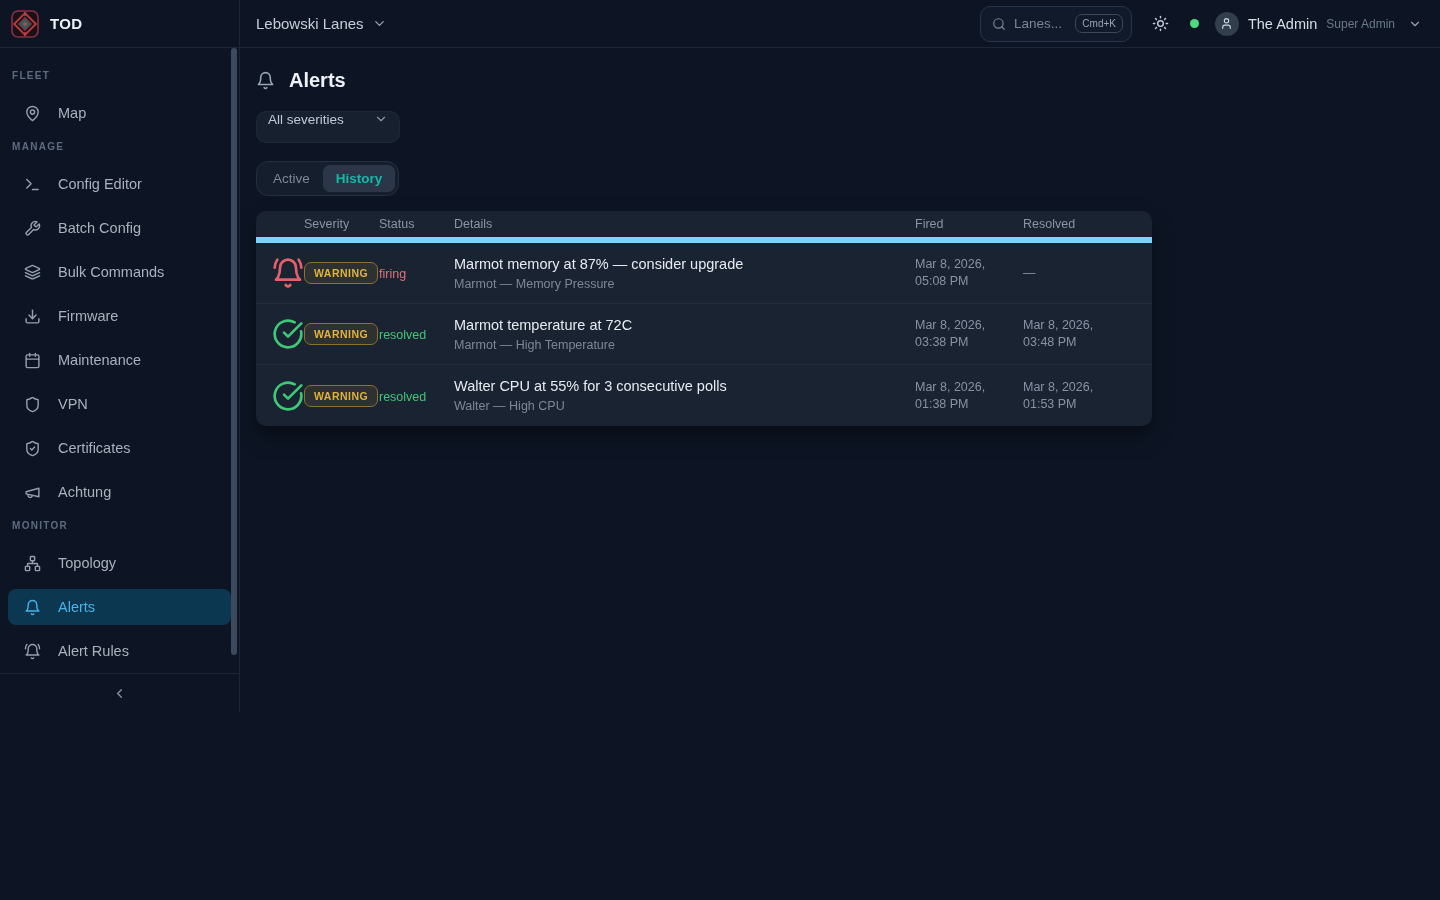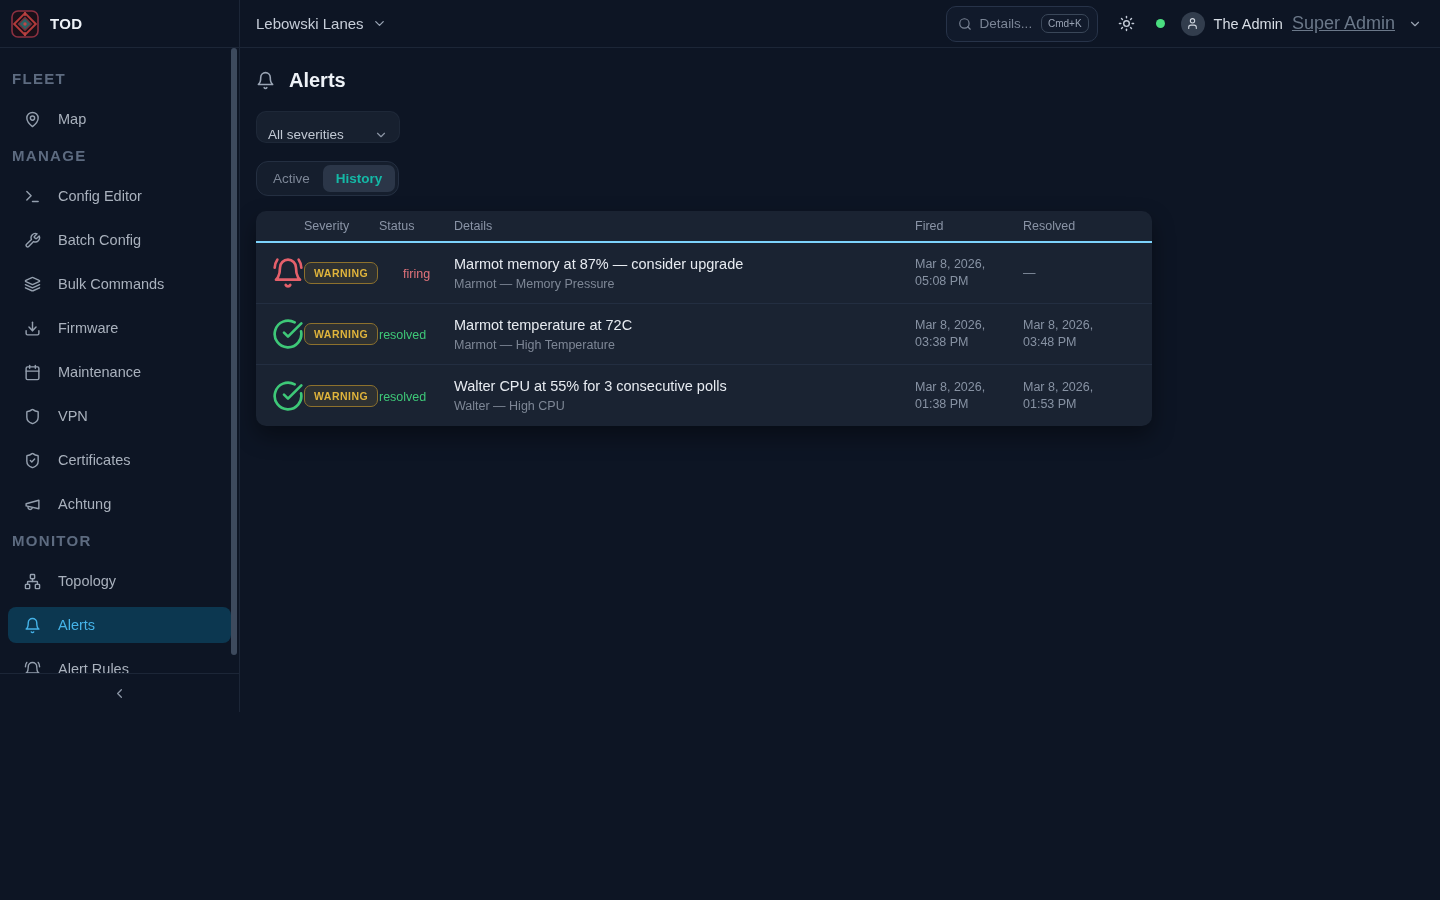--- a/index.html
+++ b/index.html
@@ -11,21 +11,21 @@
   }
   svg { display:block; }
   .ic svg { width:100%; height:100%; fill:none; stroke:currentColor; stroke-width:2; stroke-linecap:round; stroke-linejoin:round; }
 
   
   .sidebar { width:240px; height:712px; flex:0 0 240px; display:flex; flex-direction:column; border-right:1px solid #1c2637; background:#0d1524; position:relative; }
   .sidebar-header { height:48px; flex:0 0 48px; display:flex; align-items:center; gap:11px; padding:0 11px; border-bottom:1px solid #1c2637; }
   .logo-box { width:28px; height:28px; }
   .brand-name { font-size:15px; font-weight:bold; color:#eef2f7; letter-spacing:.4px; }
   .sidebar-nav { flex:1 1 auto; overflow:hidden; padding:12px 8px 0 8px; position:relative; }
-  .nav-section-label { font-size:15px; font-weight:bold; letter-spacing:1.3px; color:#5d6b80; margin:10px 4px 14px 4px; }
+  .nav-section-label { font-size:10px; font-weight:bold; letter-spacing:1.3px; color:#5d6b80; margin:10px 4px 14px 4px; }
   .nav-item { display:flex; align-items:center; gap:17px; height:36px; padding:0 10px 0 16px; margin-bottom:8px; border-radius:8px; font-size:14.5px; color:#a9b1bd; cursor:pointer; }
   .nav-item .ic { width:17px; height:17px; color:#95a0af; flex:0 0 17px; }
   .nav-item.active { background:#0c3750; color:#45b3e8; }
   .nav-item.active .ic { color:#45b3e8; }
   .scroll-thumb { position:absolute; top:0; right:2px; width:6px; height:607px; border-radius:3px; background:#3d4a5d; }
   .sidebar-footer { flex:0 0 39px; border-top:1px solid #1c2637; display:flex; align-items:center; justify-content:center; }
   .collapse-btn { width:26px; height:26px; color:#8b95a5; display:flex; align-items:center; justify-content:center; cursor:pointer; }
   .collapse-btn .ic { width:15px; height:15px; }
 
   
@@ -38,48 +38,48 @@
   .search-box .ic { width:14px; height:14px; color:#7b8596; flex:0 0 14px; }
   .search-placeholder { font-size:13.5px; color:#7b8596; flex:1 1 auto; white-space:nowrap; overflow:hidden; }
   .kbd-chip { border:1px solid #3a4759; border-radius:7px; font-size:10px; color:#99a3b4; padding:3px 6px; white-space:nowrap; }
   .icon-btn { width:26px; height:26px; display:flex; align-items:center; justify-content:center; color:#c3cbd7; cursor:pointer; }
   .icon-btn .ic { width:17px; height:17px; }
   .status-dot { width:9px; height:9px; border-radius:50%; background:#4ade80; }
   .user-chip { display:flex; align-items:center; gap:9px; cursor:pointer; }
   .avatar { width:24px; height:24px; border-radius:50%; background:#323d4d; color:#cfd6df; display:flex; align-items:center; justify-content:center; }
   .avatar .ic { width:13px; height:13px; }
   .user-name { font-size:14.5px; color:#d7dde5; }
-  .user-role { font-size:18px; color:#6b7889;text-decoration:underline; }
+  .user-role { font-size:12px; color:#6b7889; }
   .user-chip .chev { width:14px; height:14px; color:#9aa3b2; margin-left:4px; }
 
   
   .main { flex:1 1 auto; padding:21px 0 0 16px; }
   .page-head { display:flex; align-items:center; gap:14px; }
   .page-head .ic { width:19px; height:19px; color:#9aa5b5; }
   .page-title { font-size:20px; font-weight:bold; color:#eef2f7; }
-  .severity-select { margin-top:19px; width:144px; height:32px; border:1px solid #27324573; border-radius:10px; background:#17202f; display:flex; align-items:flex-end; justify-content:space-between; padding:0 11px; cursor:pointer; }
+  .severity-select { margin-top:19px; width:144px; height:32px; border:1px solid #27324573; border-radius:10px; background:#17202f; display:flex; align-items:flex-start; justify-content:space-between; padding:0 11px; cursor:pointer; }
   .severity-select span { font-size:13.5px; color:#c2c9d4; }
   .severity-select .ic { width:14px; height:14px; color:#8b95a5; }
   .tabs { margin-top:18px; display:inline-flex; align-items:center; background:#151e2d; border:1px solid #242f41; border-radius:12px; padding:3px; }
   .tab { height:27px; padding:0 13px; display:flex; align-items:center; border-radius:7px; font-size:13.5px; color:#7d8797; cursor:pointer; }
   .tab.active { background:#2b3648; color:#14b8a6; font-weight:bold; }
 
   
   .alerts-table { margin-top:15px; width:896px; background:#1a2332; border-radius:10px; overflow:hidden; box-shadow:0 10px 22px rgba(0,0,0,.4); }
   .t-row { display:grid; grid-template-columns:32px 75px 75px 1fr 108px 113px; align-items:center; padding:0 16px; }
-  .t-head { height:32px; border-bottom:2px solid #7dd3fc; }
+  .t-head { height:32px; border-bottom:6px solid #7dd3fc; }
   .t-head .t-cell { font-size:12.5px; color:#8a94a6; }
   .t-body-row { height:61px; border-bottom:1px solid #232e41; }
   .t-body-row:last-child { border-bottom:none; }
   .sev-ic { width:17px; height:17px; }
   .sev-ic.firing { color:#e4606b; }
   .sev-ic.resolved { color:#3ec878; }
   .badge-warning { display:inline-block; font-size:10.5px; font-weight:bold; letter-spacing:.5px; color:#e0b43c; border:1px solid #8d712d; background:rgba(224,180,60,.10); border-radius:7px; padding:4px 9px; }
   .status-text { font-size:12.5px; }
-  .status-text.firing { color:#e0737b;padding-left:24px; }
+  .status-text.firing { color:#e0737b; }
   .status-text.resolved { color:#3ec878; }
   .detail-title { font-size:14.5px; color:#e7ebf1; }
   .detail-sub { font-size:12.5px; color:#7e8796; margin-top:5px; }
   .date-cell { font-size:12.5px; color:#8792a3; line-height:17px; }
 </style>
 </head>
 <body>
 
 <aside class="sidebar">
   <div class="sidebar-header">
@@ -263,21 +263,21 @@
         </span>
     </div>
     <div class="topbar-right">
       <div class="search-box">
         <span class="ic">
             <svg viewBox="0 0 24 24">
               <circle cx="11" cy="11" r="8"></circle>
               <path d="m21 21-4.3-4.3"></path>
             </svg>
           </span>
-        <span class="search-placeholder">Details...</span>
+        <span class="search-placeholder">Lanes...</span>
         <span class="kbd-chip">Cmd+K</span>
       </div>
       <span class="icon-btn">
         <span class="ic">
             <svg viewBox="0 0 24 24">
               <circle cx="12" cy="12" r="4"></circle>
               <path d="M12 2v2"></path>
               <path d="M12 20v2"></path>
               <path d="m4.93 4.93 1.41 1.41"></path>
               <path d="m17.66 17.66 1.41 1.41"></path>

